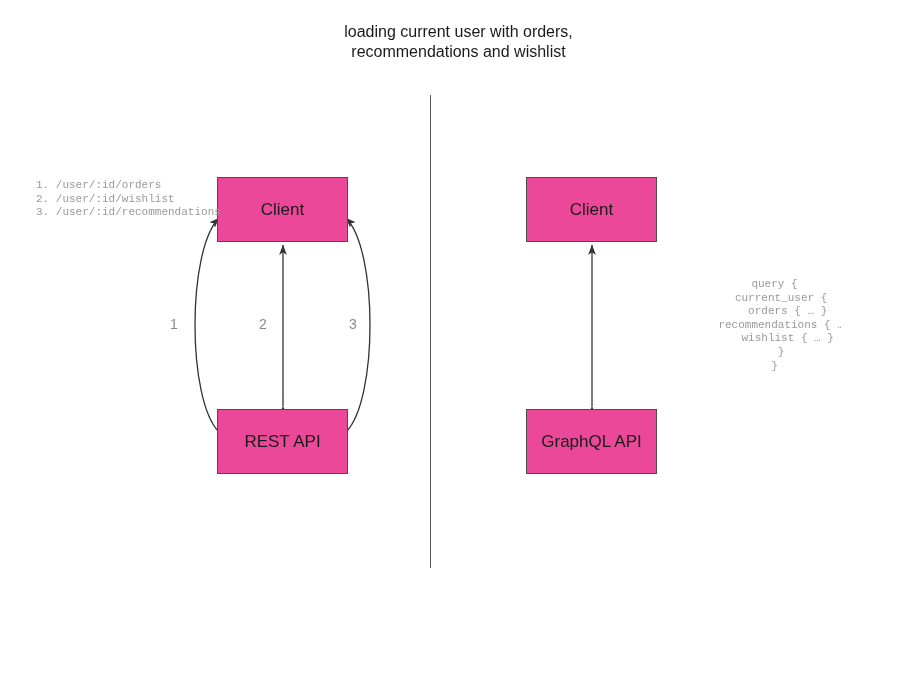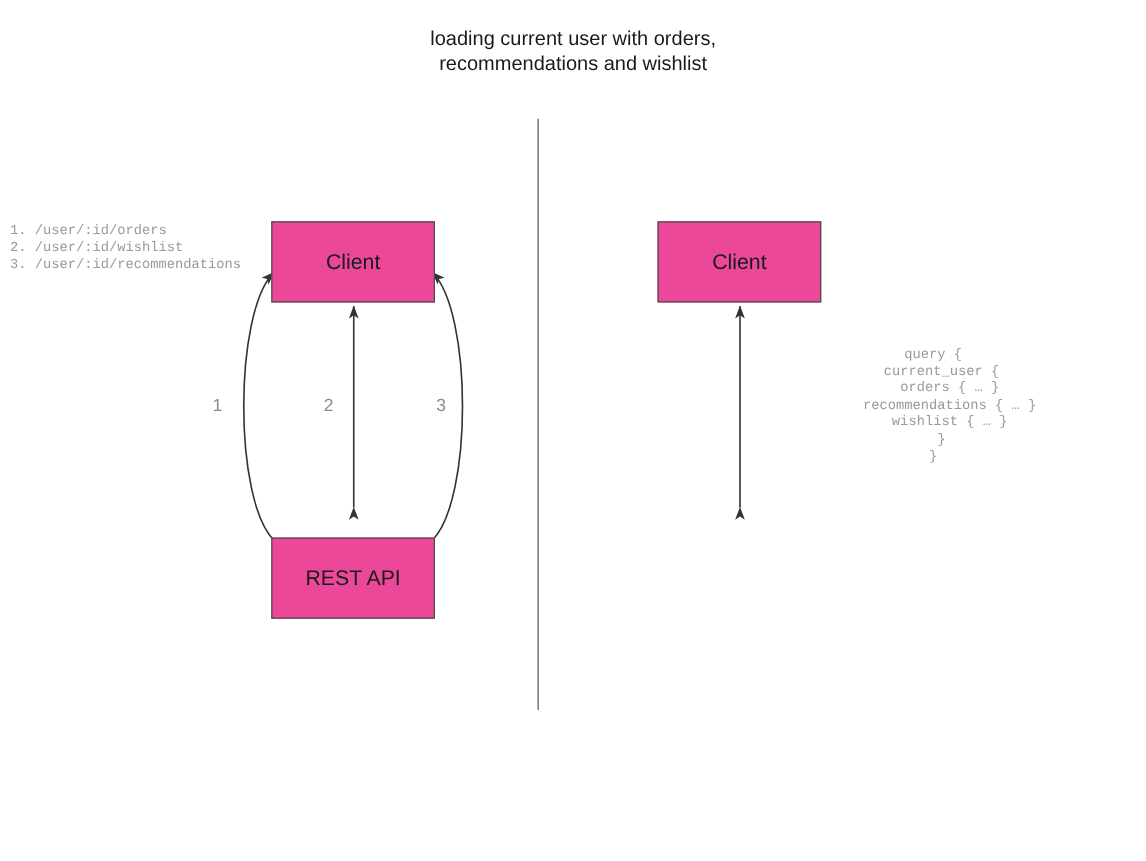--- a/index.html
+++ b/index.html
@@ -47,21 +47,21 @@
     background: #ec4899;
     border: 1px solid #4d4d4d;
     display: flex;
     align-items: center;
     justify-content: center;
     font-family: "Liberation Sans", sans-serif;
     font-size: 17px;
     color: #1a1a1a;
   }
   #node-rest-client   { left: 217px; top: 177px; width: 131px; height: 65px; }
-  #node-rest-api      { left: 217px; top: 409px; width: 131px; height: 65px; margin-top: 21px; }
+  #node-rest-api      { left: 217px; top: 409px; width: 131px; height: 65px; }
   #node-gql-client    { left: 526px; top: 177px; width: 131px; height: 65px; }
   #node-gql-api       { left: 526px; top: 409px; width: 131px; height: 65px; }
 
   
   #connectors {
     position: absolute;
     left: 0;
     top: 0;
     width: 917px;
     height: 689px;
@@ -87,20 +87,21 @@
   #edge-label-3 { left: 343px; top: 316px; }
 
   
   .code-block {
     position: absolute;
     font-family: "Liberation Mono", "DejaVu Sans Mono", monospace;
     font-size: 11px;
     line-height: 13.6px;
     color: #9a9a9a;
     white-space: pre;
+    margin-left: 28px;
   }
   #rest-endpoint-list { left: 8px;   top: 179px; }
   #graphql-query      { left: 664px; top: 278px; text-align: center; }
 </style>
 </head>
 <body>
 
 <div id="canvas">
 
   <div id="diagram-title">loading current user with orders,
@@ -129,20 +130,23 @@
   </div>
 
   <div class="node-box" id="node-rest-api">
     <span>REST API</span>
   </div>
 
   <div class="node-box" id="node-gql-client">
     <span>Client</span>
   </div>
 
+  <div class="node-box" id="node-gql-api">
+    <span>GraphQL API</span>
+  </div>
 
   <div class="edge-label" id="edge-label-1">1</div>
   <div class="edge-label" id="edge-label-2">2</div>
   <div class="edge-label" id="edge-label-3">3</div>
 
   <div class="code-block" id="rest-endpoint-list">1. /user/:id/orders
 2. /user/:id/wishlist
 3. /user/:id/recommendations</div>
 
   <div class="code-block" id="graphql-query">query {

